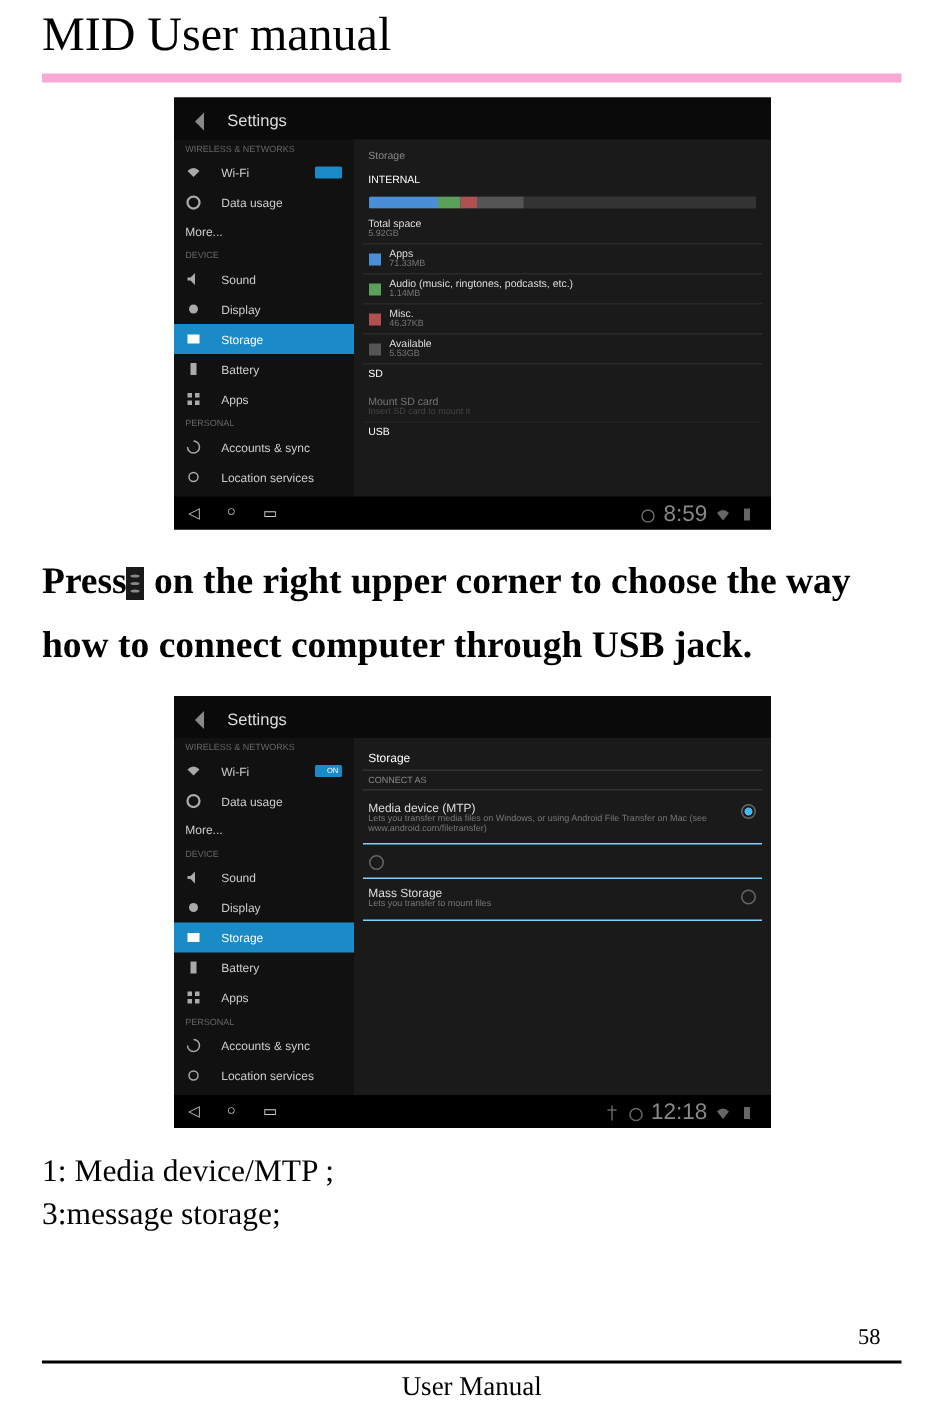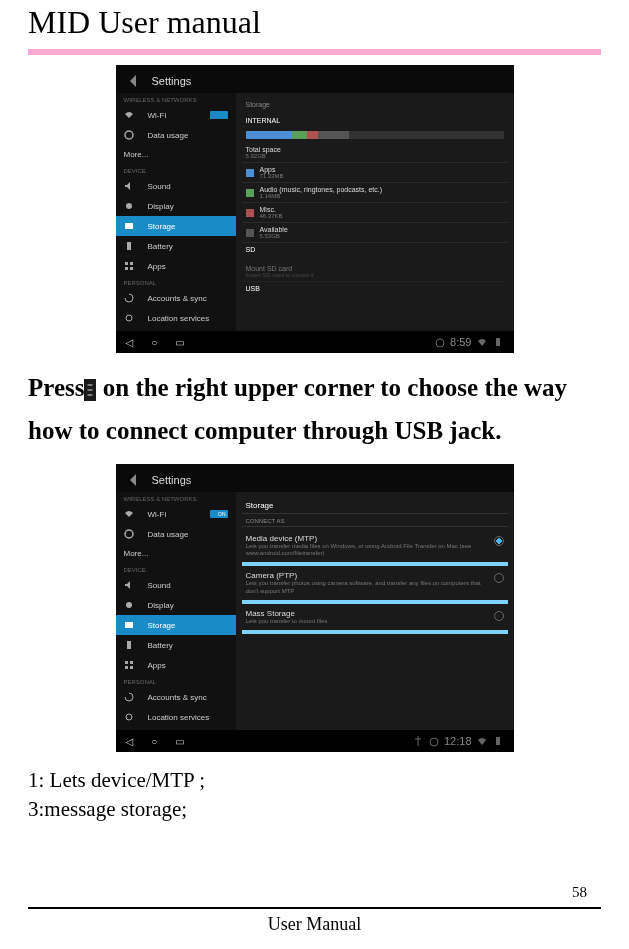--- a/index.html
+++ b/index.html
@@ -105,42 +105,42 @@
       color: #fff; font-size: 8px; padding: 3px 4px;
       border-bottom: 1px solid #333; margin-bottom: 2px;
     }
     .conn-sub {
       color: #888; font-size: 6px; padding: 2px 4px;
       text-transform: uppercase;
       border-bottom: 1px solid #333; margin-bottom: 2px;
     }
     .conn-item {
       display: flex; align-items: flex-start; padding: 5px 4px;
-      gap: 6px; border-bottom: 4px solid #7dd3fc;
+      gap: 6px; border-bottom: 1px solid #7dd3fc;
     }
     .conn-text { flex: 1; }
     .conn-title { color: #ddd; font-size: 8px; }
     .conn-desc { color: #777; font-size: 6px; line-height: 1.2; }
     .conn-radio {
       width: 10px; height: 10px; border: 1px solid #666;
       border-radius: 50%; margin-top: 2px;
     }
     .conn-radio.checked {
       background: radial-gradient(circle, #4ab8f0 45%, transparent 50%);
     }
 
     .android-navbar {
       position: absolute; bottom: 0; left: 0; right: 0;
       height: 22px; background: #000;
       display: flex; align-items: center; justify-content: space-between;
       padding: 0 10px; font-family: sans-serif;
     }
     .nav-left { display: flex; gap: 18px; }
     .nav-left span { color: #ccc; font-size: 10px; }
-    .nav-right { display: flex; align-items: center; gap: 4px; color: #888; font-size: 11px; }
+    .nav-right { display: flex; align-items: center; gap: 4px; color: #888; font-size: 15px; }
     .nav-icon { width: 12px; height: 12px; }
     .nav-icon svg { fill: #666; width: 100%; height: 100%; }
 
     .instructions {
       font-weight: bold; font-size: 25px; line-height: 1.7;
       margin: 6px 0 12px 0;
     }
     .inline-icon {
       display: inline-block; width: 12px; height: 22px;
       background: #1a1a1a; vertical-align: middle;
@@ -431,24 +431,20 @@
       <div class="conn-header">Storage</div>
       <div class="conn-sub">CONNECT AS</div>
       <div class="conn-item">
         <div class="conn-text">
           <div class="conn-title">Media device (MTP)</div>
           <div class="conn-desc">Lets you transfer media files on Windows, or using Android File Transfer on Mac (see www.android.com/filetransfer)</div>
         </div>
         <div class="conn-radio checked"></div>
       </div>
       <div class="conn-item">
-        <div class="conn-text">
-          <div class="conn-title">Camera (PTP)</div>
-          <div class="conn-desc">Lets you transfer photos using camera software, and transfer any files on computers that don't support MTP</div>
-        </div>
         <div class="conn-radio"></div>
       </div>
       <div class="conn-item">
         <div class="conn-text">
           <div class="conn-title">Mass Storage</div>
           <div class="conn-desc">Lets you transfer to mount files</div>
         </div>
         <div class="conn-radio"></div>
       </div>
     </div>
@@ -472,19 +468,19 @@
             <path d="M6 10 L2 5 Q6 1 10 5 Z" fill="#666"></path>
           </svg></span>
       <span class="nav-icon"><svg viewBox="0 0 12 12">
             <rect x="4" y="2" width="4" height="8" fill="#666"></rect>
           </svg></span>
     </div>
   </div>
 </div>
 
 <div class="list-items">
-  <div>1: Lets device/MTP ;</div>
+  <div>1: Media device/MTP ;</div>
   <div>3:message storage;</div>
 </div>
 
 <div class="page-number">58</div>
 <div class="footer-line"></div>
 <div class="footer-text">User Manual</div>
 
 </body></html>

